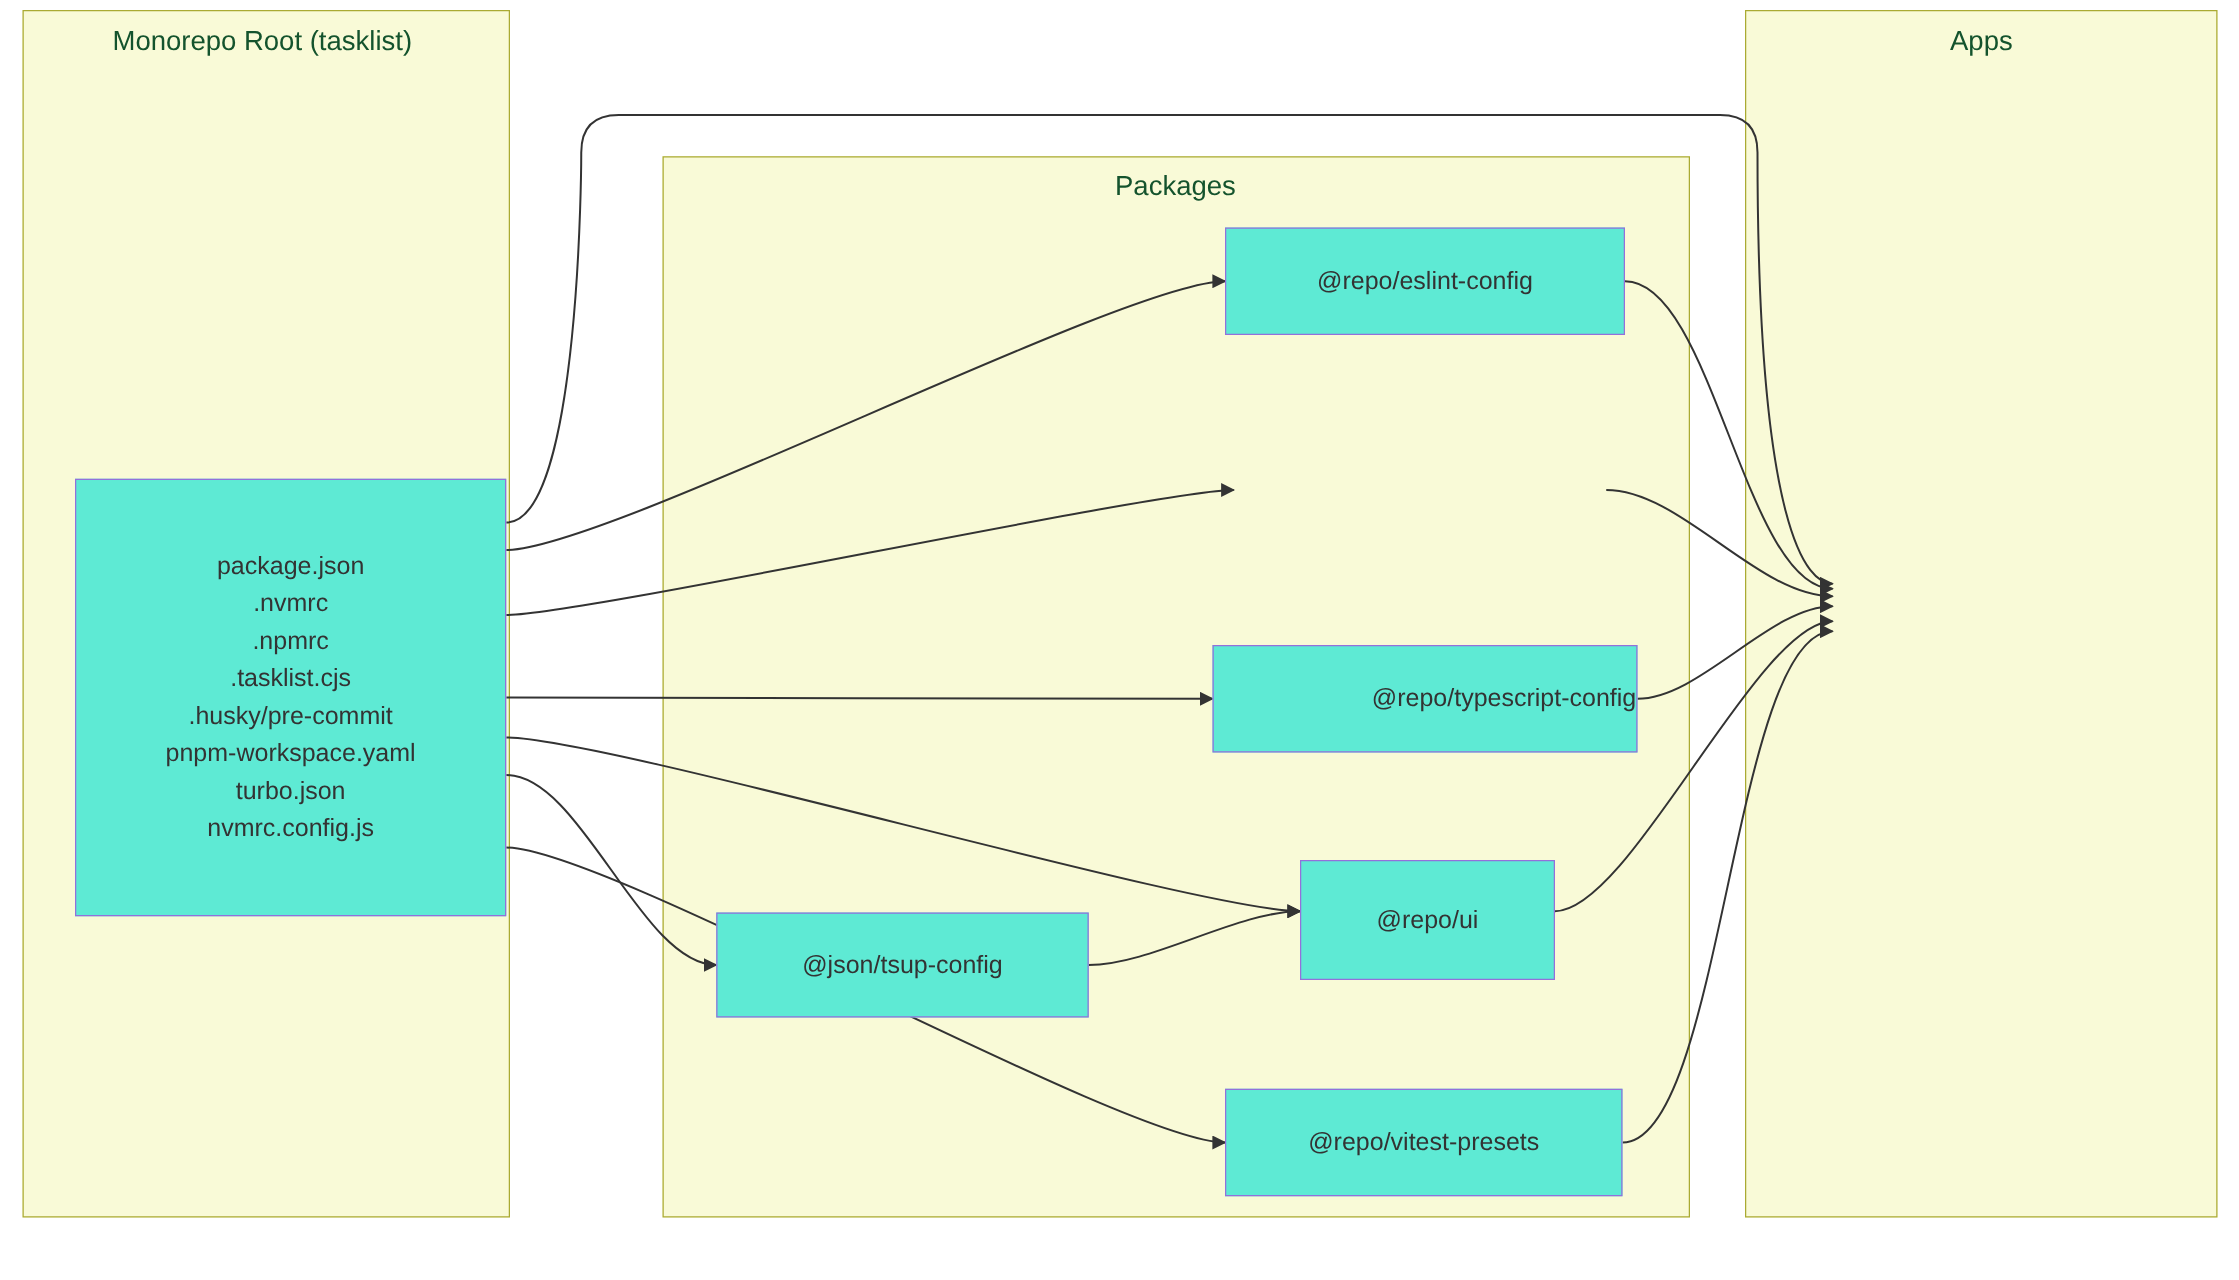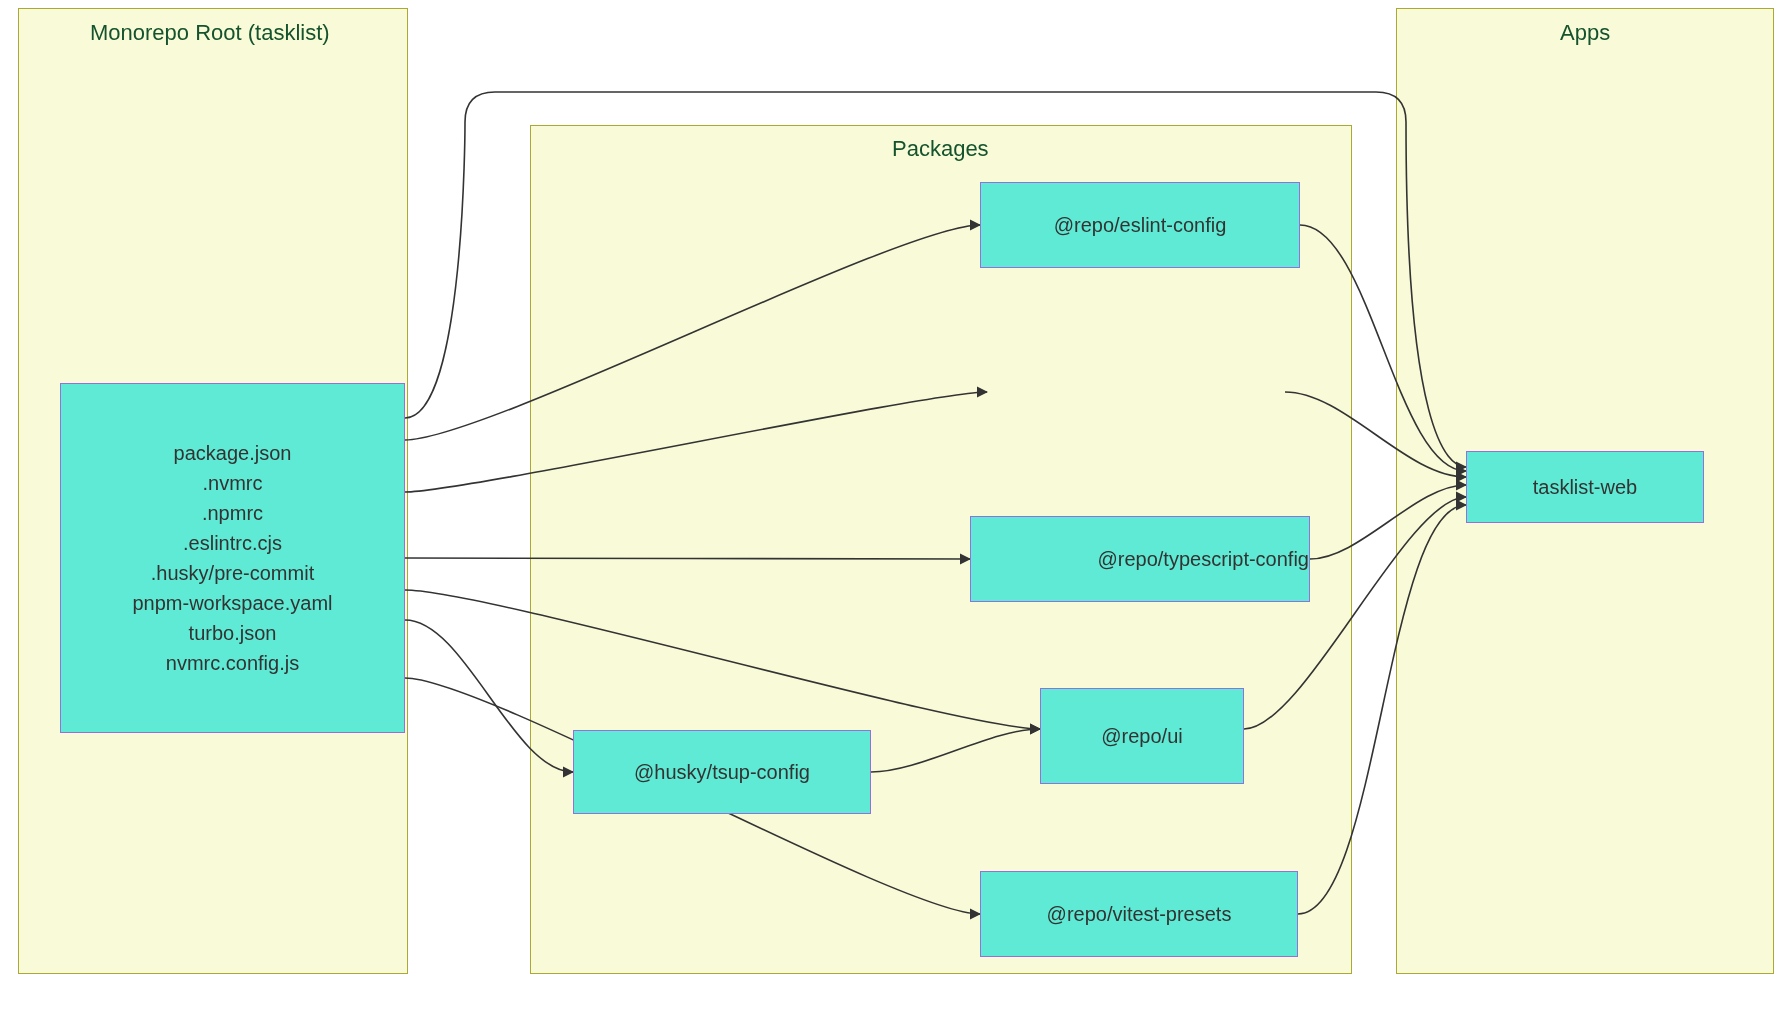--- a/index.html
+++ b/index.html
@@ -90,45 +90,42 @@
         <path d="M 1310 559 C 1360 559, 1416 485, 1466 485" marker-end="url(#arrow)"></path>
         <path d="M 1244 729 C 1304 729, 1406 497, 1466 497" marker-end="url(#arrow)"></path>
         <path d="M 1298 914 C 1378 914, 1386 505, 1466 505" marker-end="url(#arrow)"></path>
       </g>
   </svg>
 
   <div class="node root" style="left:60px; top:383px; width:345px; height:350px;">
     <div class="line">package.json</div>
     <div class="line">.nvmrc</div>
     <div class="line">.npmrc</div>
-    <div class="line">.eslintrc.cjs</div>
+    <div class="line">.tasklist.cjs</div>
     <div class="line">.husky/pre-commit</div>
     <div class="line">pnpm-workspace.yaml</div>
     <div class="line">turbo.json</div>
     <div class="line">nvmrc.config.js</div>
   </div>
 
   <div class="node" style="left:980px; top:182px; width:320px; height:86px;">
     <span>@repo/eslint-config</span>
   </div>
 
 
   <div class="node" style="left:970px; top:516px; width:340px; height:86px;justify-content:flex-end;">
     <span>@repo/typescript-config</span>
   </div>
 
   <div class="node" style="left:573px; top:730px; width:298px; height:84px;">
-    <span>@husky/tsup-config</span>
+    <span>@json/tsup-config</span>
   </div>
 
   <div class="node" style="left:1040px; top:688px; width:204px; height:96px;text-align:right;">
     <span>@repo/ui</span>
   </div>
 
   <div class="node" style="left:980px; top:871px; width:318px; height:86px;">
     <span>@repo/vitest-presets</span>
   </div>
 
-  <div class="node" style="left:1466px; top:451px; width:238px; height:72px;">
-    <span>tasklist-web</span>
-  </div>
 
 </div>
 
 </body></html>

